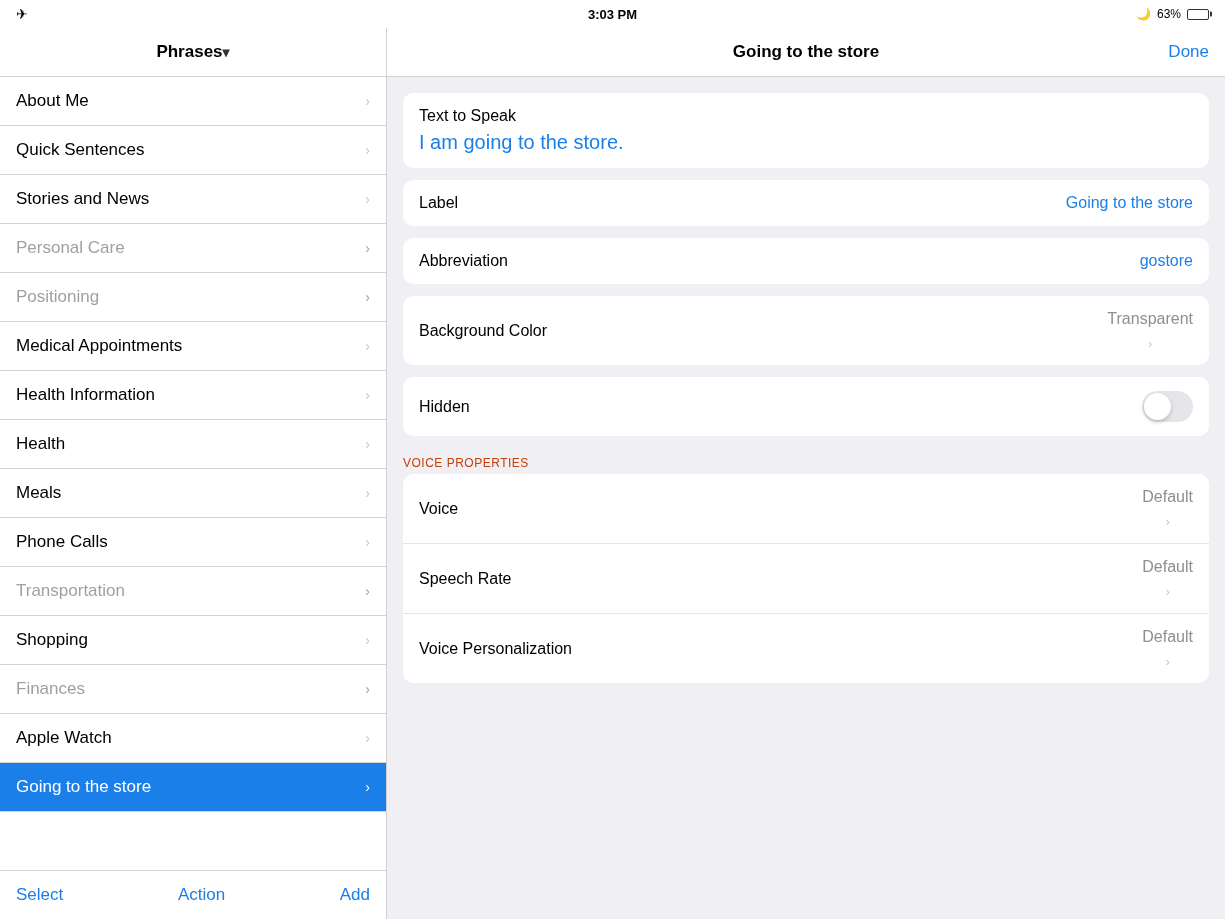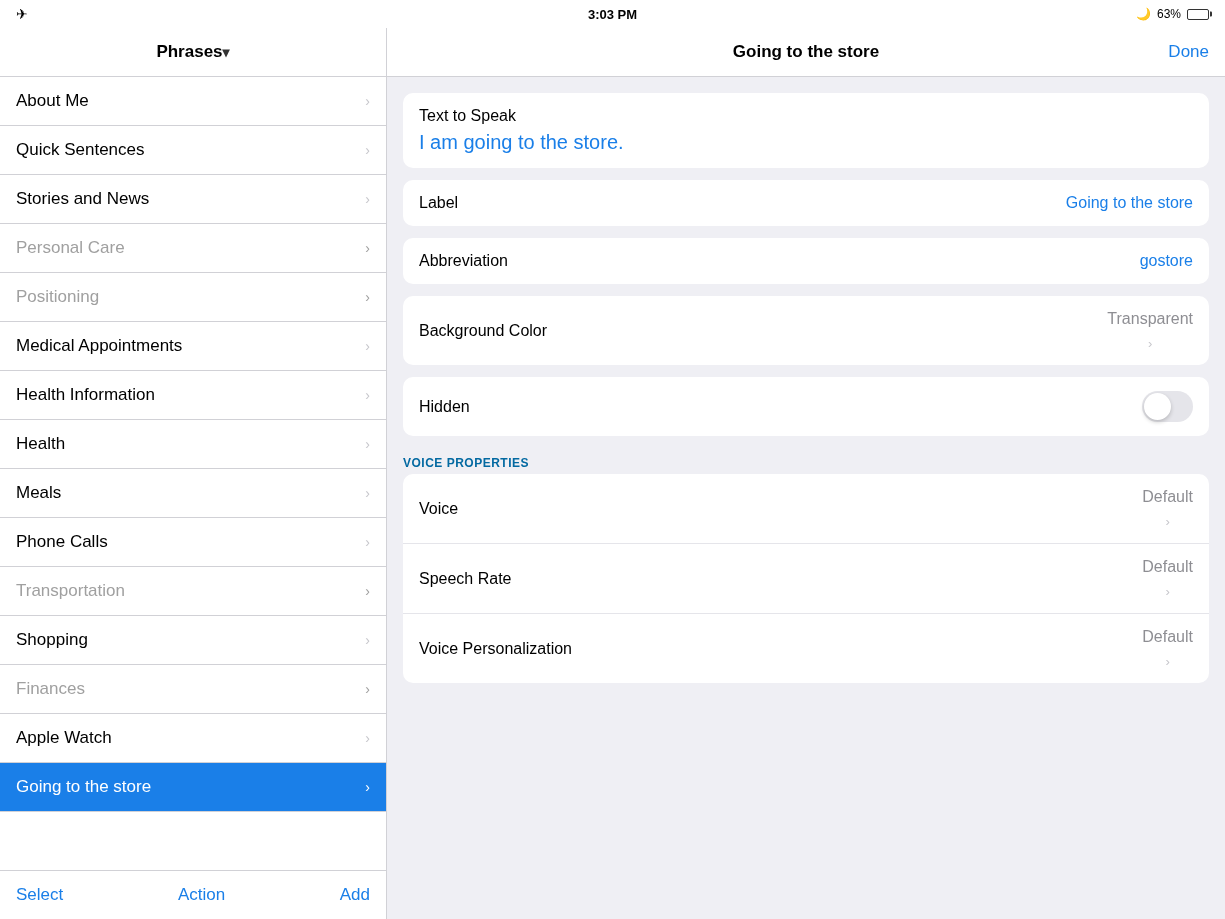--- a/index.html
+++ b/index.html
@@ -243,24 +243,24 @@
       top: 2px;
       left: 2px;
       box-shadow: 0 2px 4px rgba(0,0,0,0.2);
       transition: left 0.2s;
     }
 
     
     .section-header {
       padding: 8px 16px 4px 16px;
       font-size: 12px;
-      color: #0369a1;
+      color: #c2410c;
       letter-spacing: 0.5px;
       text-transform: uppercase;
-      font-weight: 700;
+      font-weight: 400;
     }
 
     .right-panel-header-row {
       display: flex;
       justify-content: space-between;
       align-items: center;
       background: #fff;
       border-bottom: 1px solid #d1d1d6;
       padding: 14px 16px;
       flex-shrink: 0;

